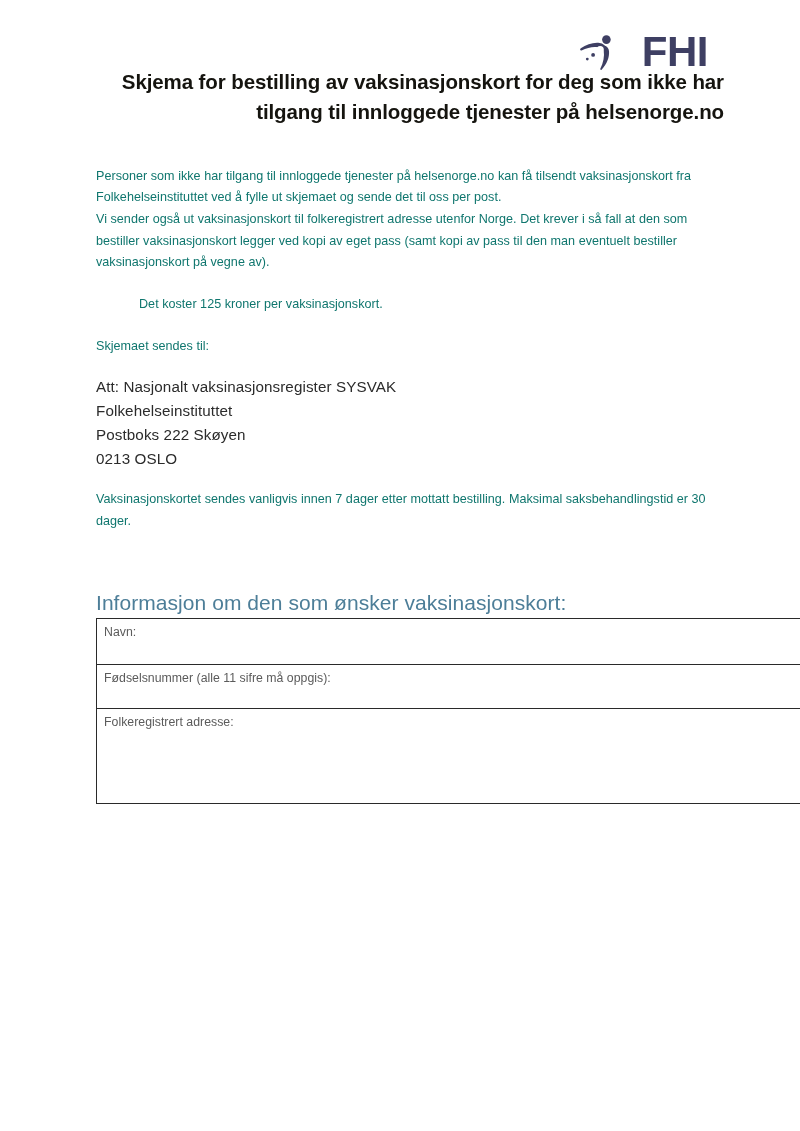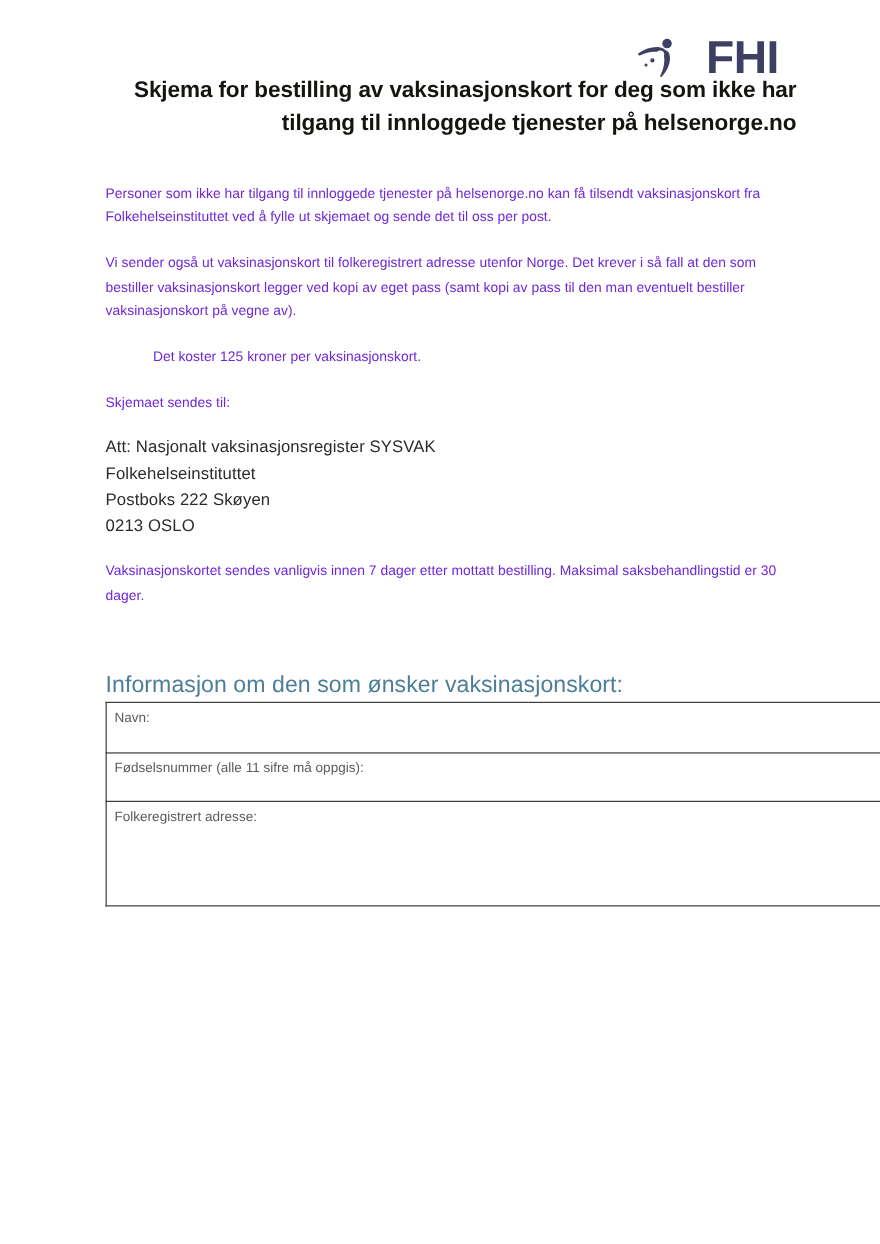--- a/index.html
+++ b/index.html
@@ -63,26 +63,26 @@
     font-weight: 700;
     color: #15140f;
     text-align: right;
     line-height: 1.48;
     letter-spacing: -0.1px;
   }
 
   .body-text {
     margin: 0;
     font-size: 12.6px;
-    color: #6d28d9;
+    color: #0f766e;
     line-height: 1.72;
     letter-spacing: 0.02px;
   }
   .p-intro    { margin-top: 38px; }
-  .p-abroad   { margin-top: 20px; }
+  .p-abroad   { }
   .p-price    { margin-top: 20px; margin-left: 43px; }
   .p-sendto   { margin-top: 20px; }
   .p-delivery { margin-top: 18px; }
 
   
   .address-block {
     margin-top: 18px;
     font-size: 15.2px;
     color: #2b2b2b;
     line-height: 1.58;

